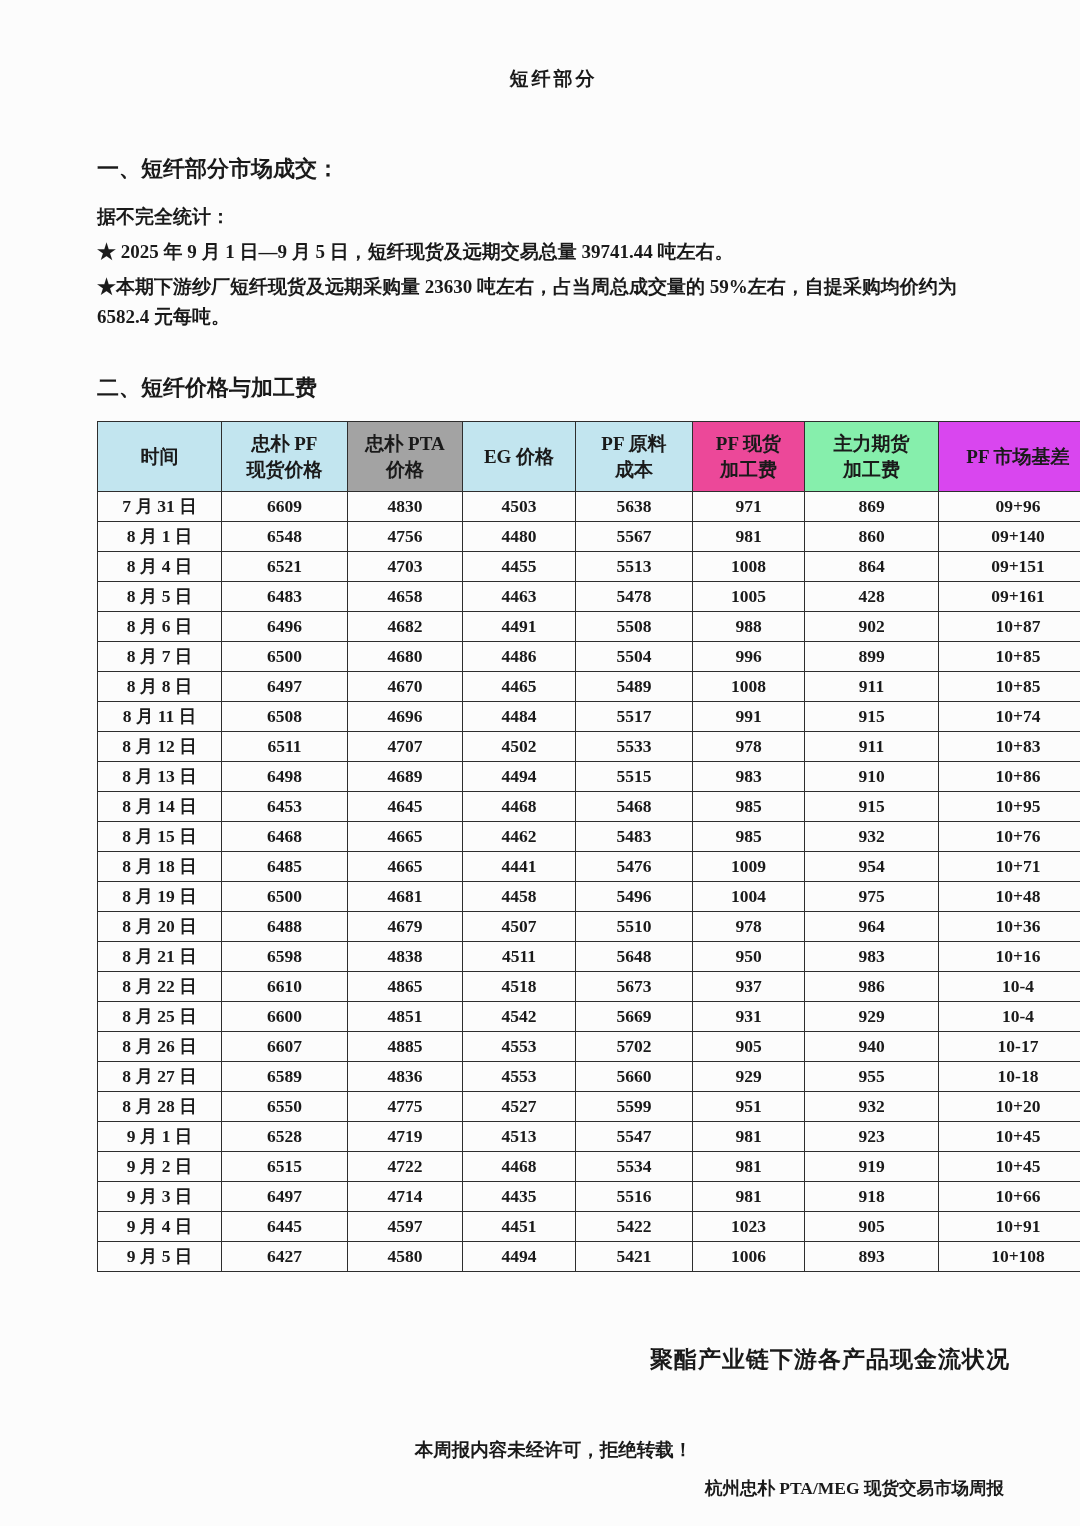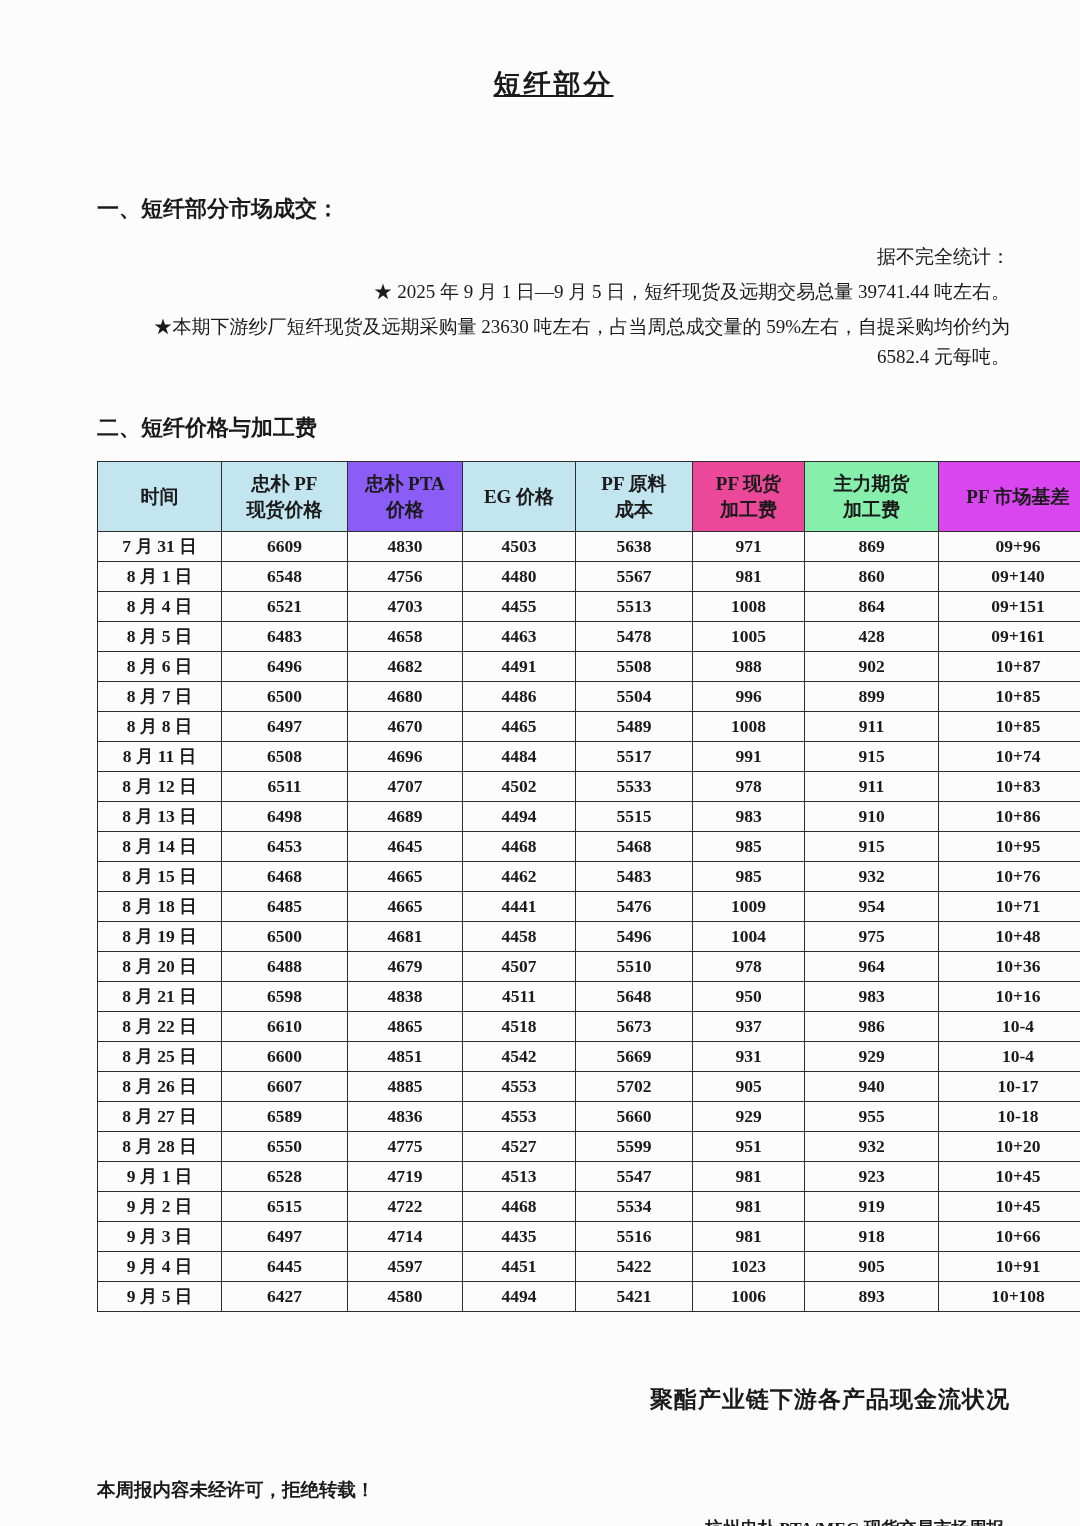--- a/index.html
+++ b/index.html
@@ -13,37 +13,35 @@
     width: 1080px;
     min-height: 1526px;
     margin: 0 auto;
     background: #fcfcfc;
     box-sizing: border-box;
     padding: 66px 70px 42px 97px;
     position: relative;
   }
   .page-title {
     text-align: center;
-    font-size: 27px;
+    font-size: 19px;
     font-weight: bold;
     letter-spacing: 3px;
-    margin: 0 0 92px 0;
-    text-decoration: underline;
+    margin: 0 0 62px 0;
   }
   .section-heading {
     font-size: 22px;
     font-weight: bold;
     margin: 0 0 18px 0;
   }
   .body-text {
     font-size: 19px;
-    font-weight: 400;
+    font-weight: 700;
     line-height: 1.62;
     margin: 4px 0;
-    text-align: right;
   }
   .section-2 {
     margin-top: 40px;
   }
   table.price-table {
     width: 1001px;
     border-collapse: collapse;
     margin-top: 14px;
     table-layout: fixed;
   }
@@ -72,20 +70,21 @@
     text-align: right;
     font-size: 23px;
     font-weight: bold;
     margin: 72px 0 0 0;
     letter-spacing: 1px;
   }
   .copyright {
     font-size: 18.5px;
     font-weight: 600;
     margin: 62px 0 0 0;
+    text-align: center;
   }
   .footer-right {
     text-align: right;
     margin-top: 14px;
     padding-right: 6px;
   }
   .footer-right p {
     margin: 4px 0;
     font-size: 17.5px;
     font-weight: 600;
@@ -114,21 +113,21 @@
       <col style="width:11.7%">
       <col style="width:11.2%">
       <col style="width:13.4%">
       <col style="width:15.9%">
     </colgroup>
     <thead>
         <tr>
           <th style="background: rgb(194, 229, 239);">时间</th>
           <th style="background: rgb(194, 229, 239);">忠朴 PF
 现货价格</th>
-          <th style="background: #8b5cf6; margin-top: 12px;">忠朴 PTA
+          <th style="background: #a3a3a3; margin-top: 12px;">忠朴 PTA
 价格</th>
           <th style="background: rgb(194, 229, 239);">EG 价格</th>
           <th style="background: rgb(194, 229, 239);">PF 原料
 成本</th>
           <th style="background: #ec4899;">PF 现货
 加工费</th>
           <th style="background: #86efac;">主力期货
 加工费</th>
           <th style="background: #d946ef;">PF 市场基差</th>
         </tr>

